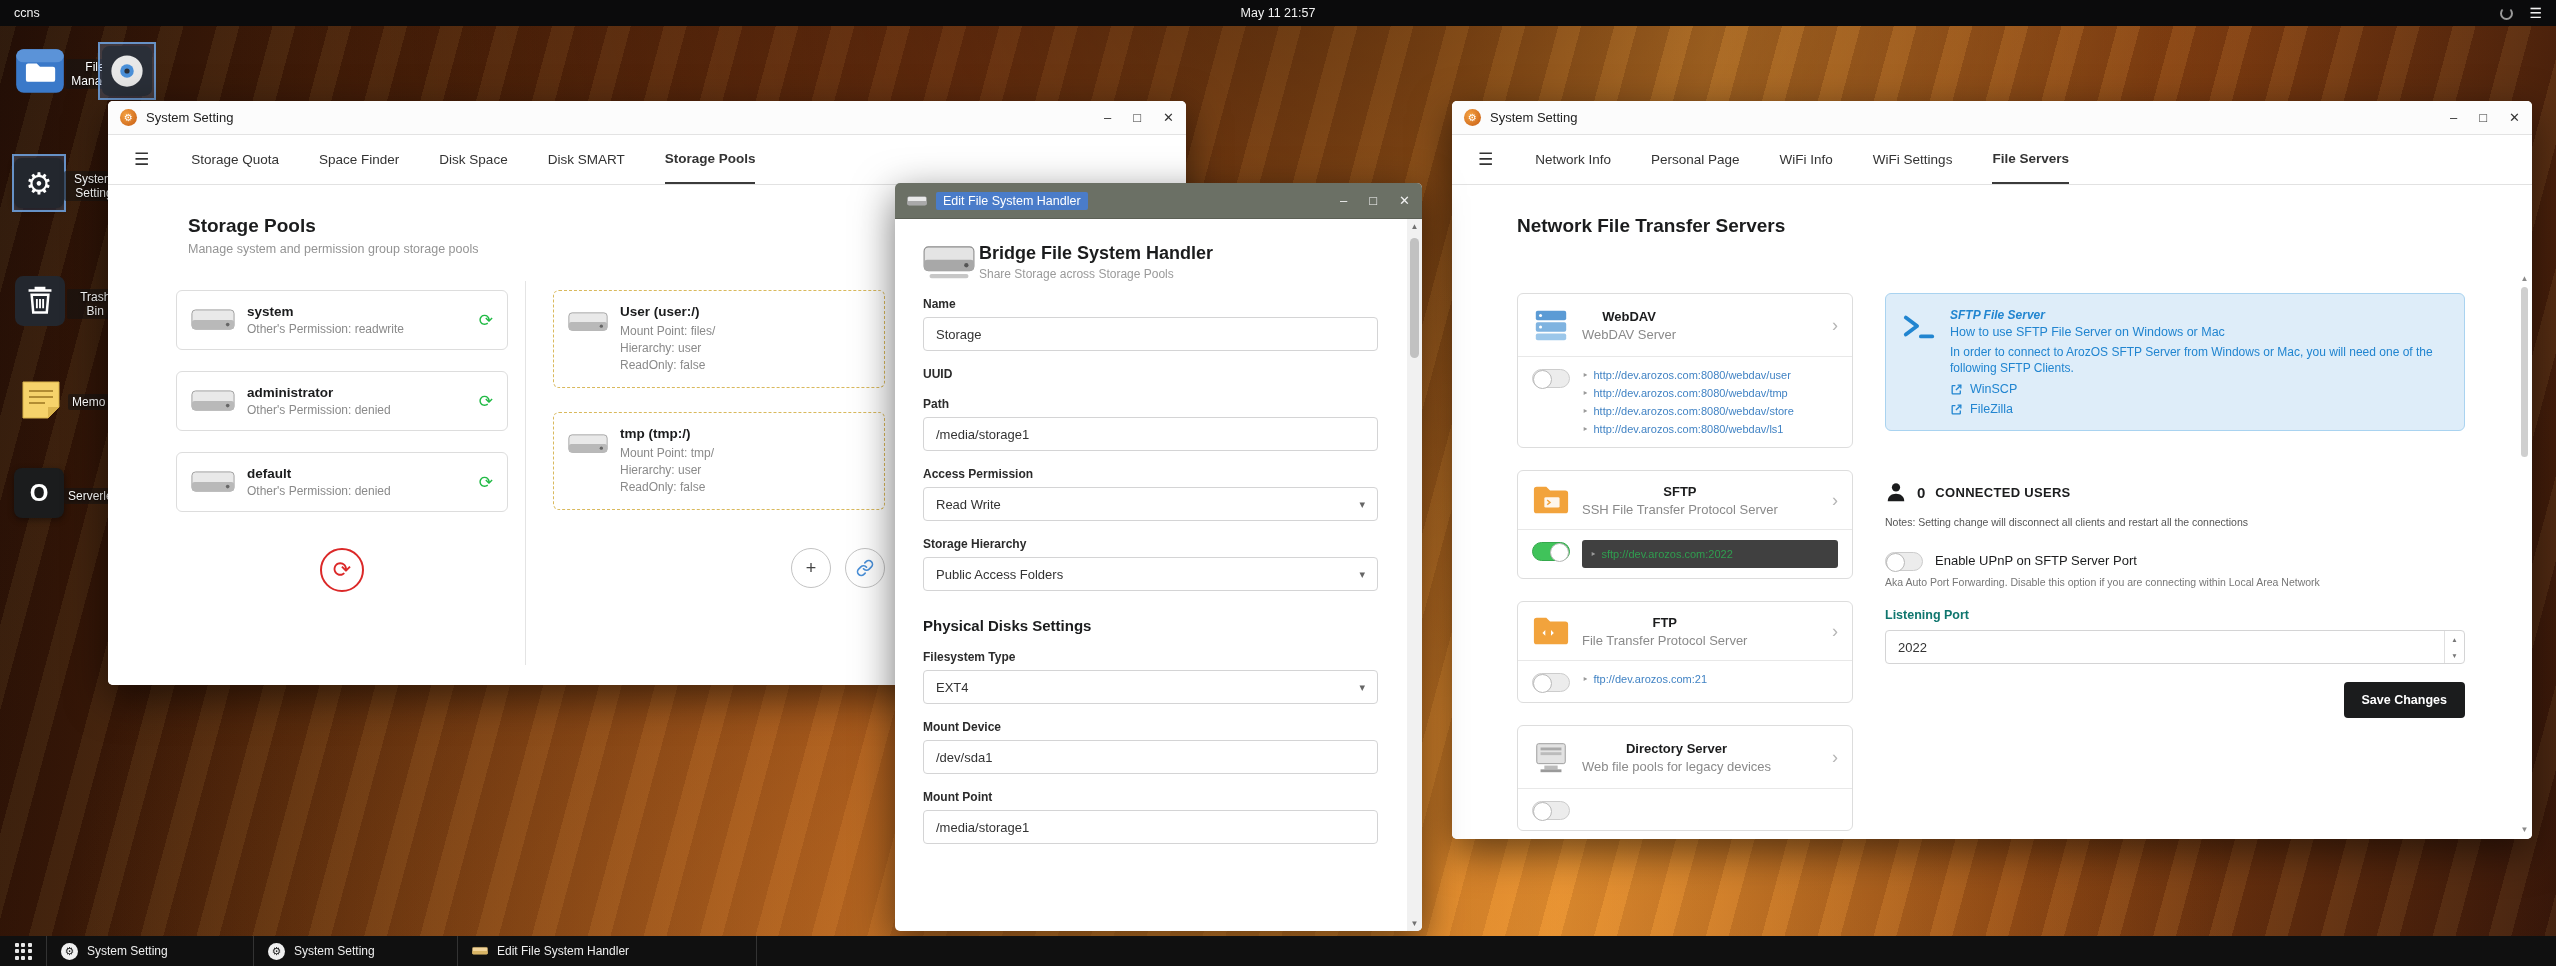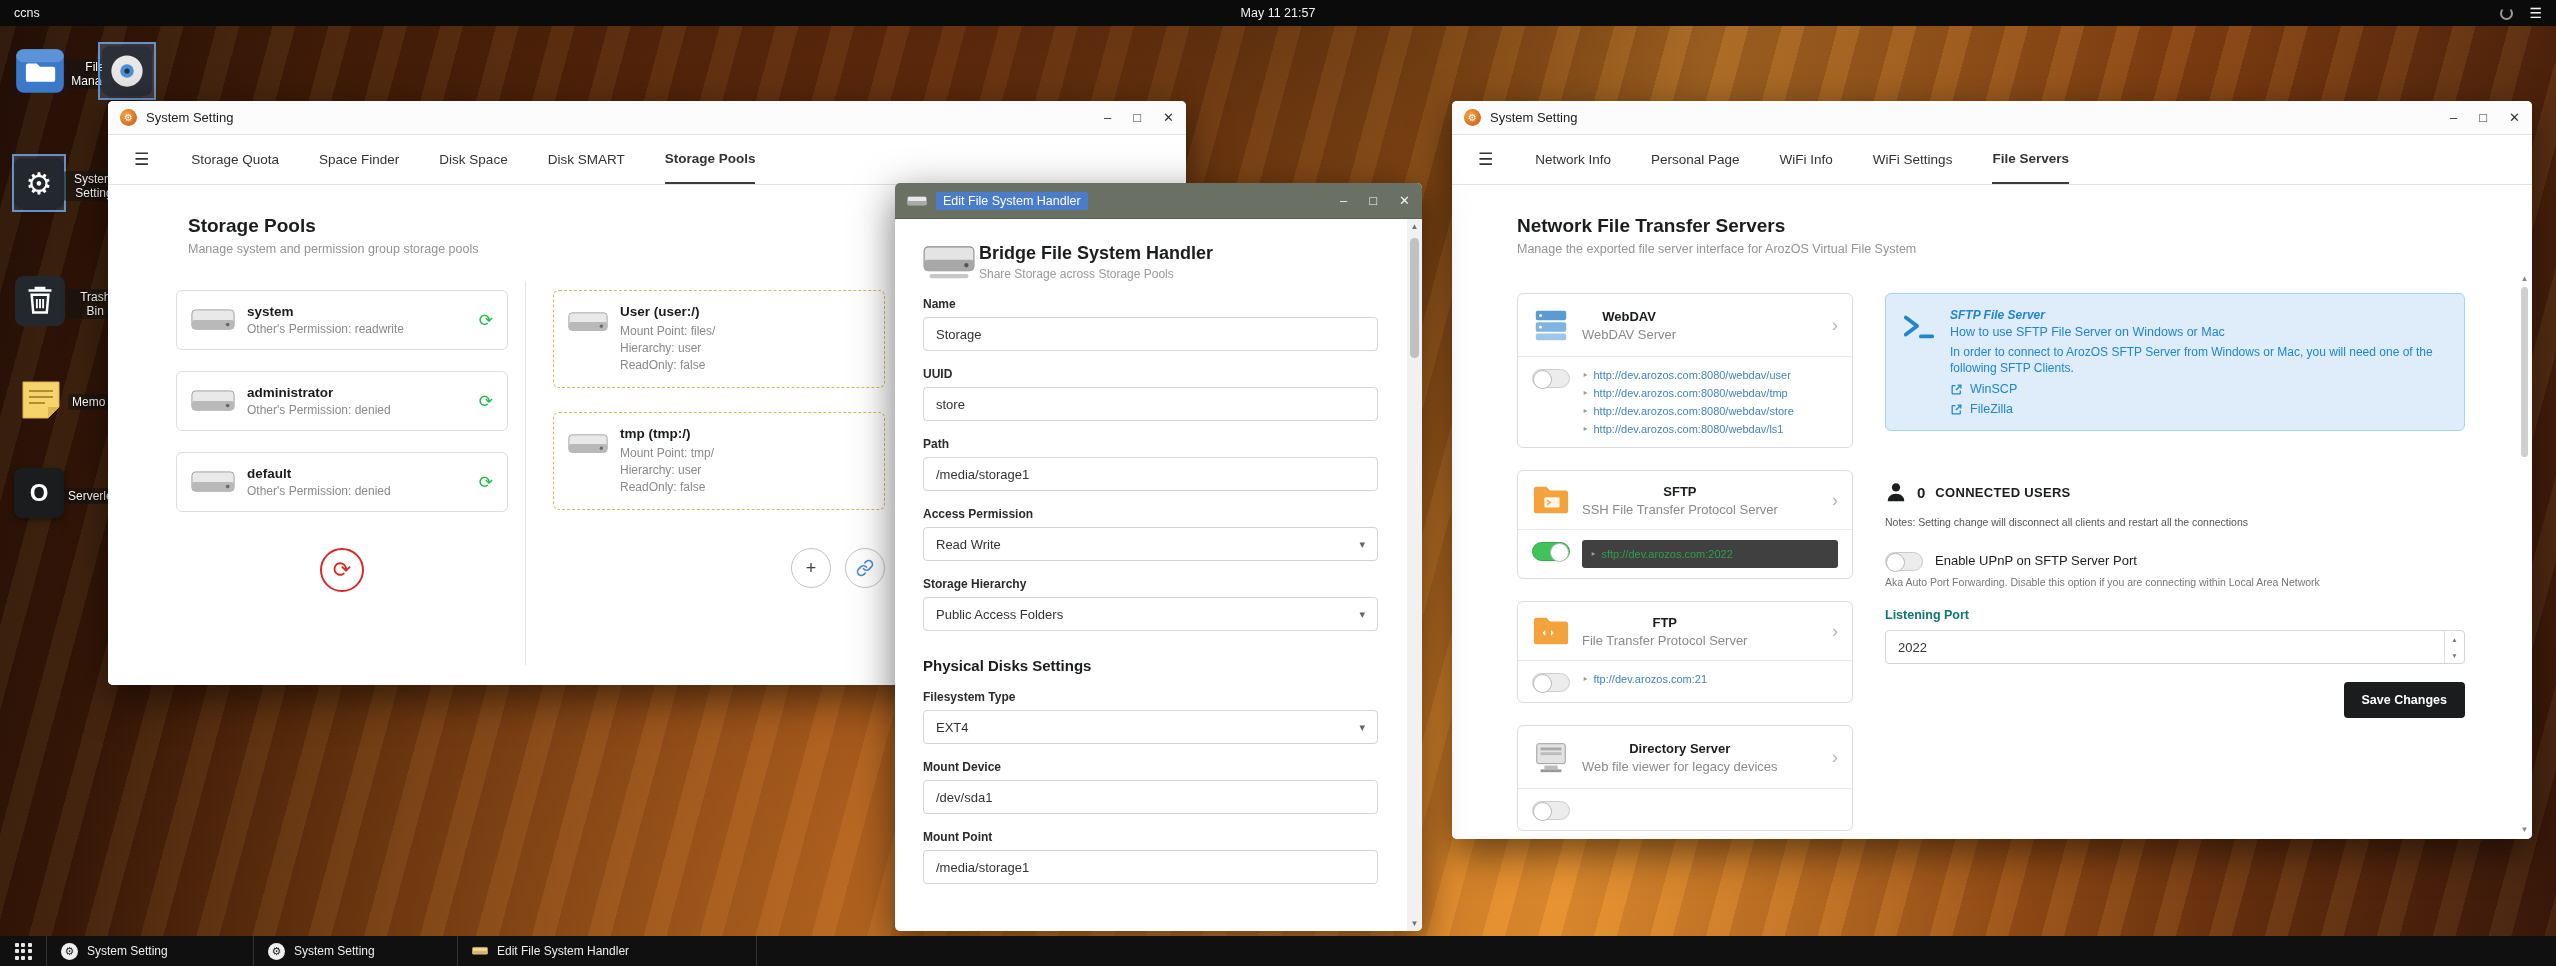--- a/index.html
+++ b/index.html
@@ -329,21 +329,20 @@
     <span class="burger">☰</span>
     <span class="tab">Network Info</span>
     <span class="tab">Personal Page</span>
     <span class="tab">WiFi Info</span>
     <span class="tab">WiFi Settings</span>
     <span class="tab active">File Servers</span>
   </div>
   <div class="content">
     <div class="page-head">
       <h2>Network File Transfer Servers</h2>
-      <div class="sub">Manage the exported file server interface for ArozOS Virtual File System</div>
     </div>
 
     <div class="servers">
 
       <div class="srv-card">
         <div class="srv-top">
           <svg width="38" height="38" viewBox="0 0 40 40">
               <rect x="4" y="5" width="32" height="10" rx="2" fill="#5b9bd5"></rect>
               <rect x="4" y="17" width="32" height="10" rx="2" fill="#7fb3e0"></rect>
               <rect x="4" y="29" width="32" height="7" rx="2" fill="#9cc7ea"></rect>
@@ -412,21 +411,21 @@
         <div class="srv-top">
           <svg width="38" height="38" viewBox="0 0 40 40">
               <rect x="5" y="6" width="30" height="21" rx="2" fill="#e3e3e3" stroke="#9a9a9a"></rect>
               <rect x="9" y="10" width="22" height="3" fill="#aaa"></rect>
               <rect x="9" y="15" width="22" height="3" fill="#bbb"></rect>
               <rect x="13" y="29" width="14" height="4" fill="#bbb"></rect>
               <rect x="9" y="33" width="22" height="3" fill="#9a9a9a"></rect>
             </svg>
           <div>
             <div class="nm">Directory Server</div>
-            <div class="ds">Web file viewer for legacy devices</div>
+            <div class="ds">Web file pools for legacy devices</div>
           </div>
           <span class="chev">›</span>
         </div>
         <div class="srv-row">
           <div class="tgl"></div>
         </div>
       </div>
     </div>
 
     <div class="rightcol">
@@ -522,21 +521,20 @@
       <div>
         <h3>Bridge File System Handler</h3>
         <div class="sub">Share Storage across Storage Pools</div>
       </div>
     </div>
 
     <div class="fld-label">Name</div>
     <input class="fld-input" type="text" value="Storage" style="">
 
     <div class="fld-label">UUID</div>
-    <input class="fld-input" type="text" value="store" style="">
 
     <div class="fld-label">Path</div>
     <input class="fld-input" type="text" value="/media/storage1" style="">
 
     <div class="fld-label">Access Permission</div>
     <div class="fld-select">
       <span>Read Write</span>
       <span class="caret">▾</span>
     </div>
 

